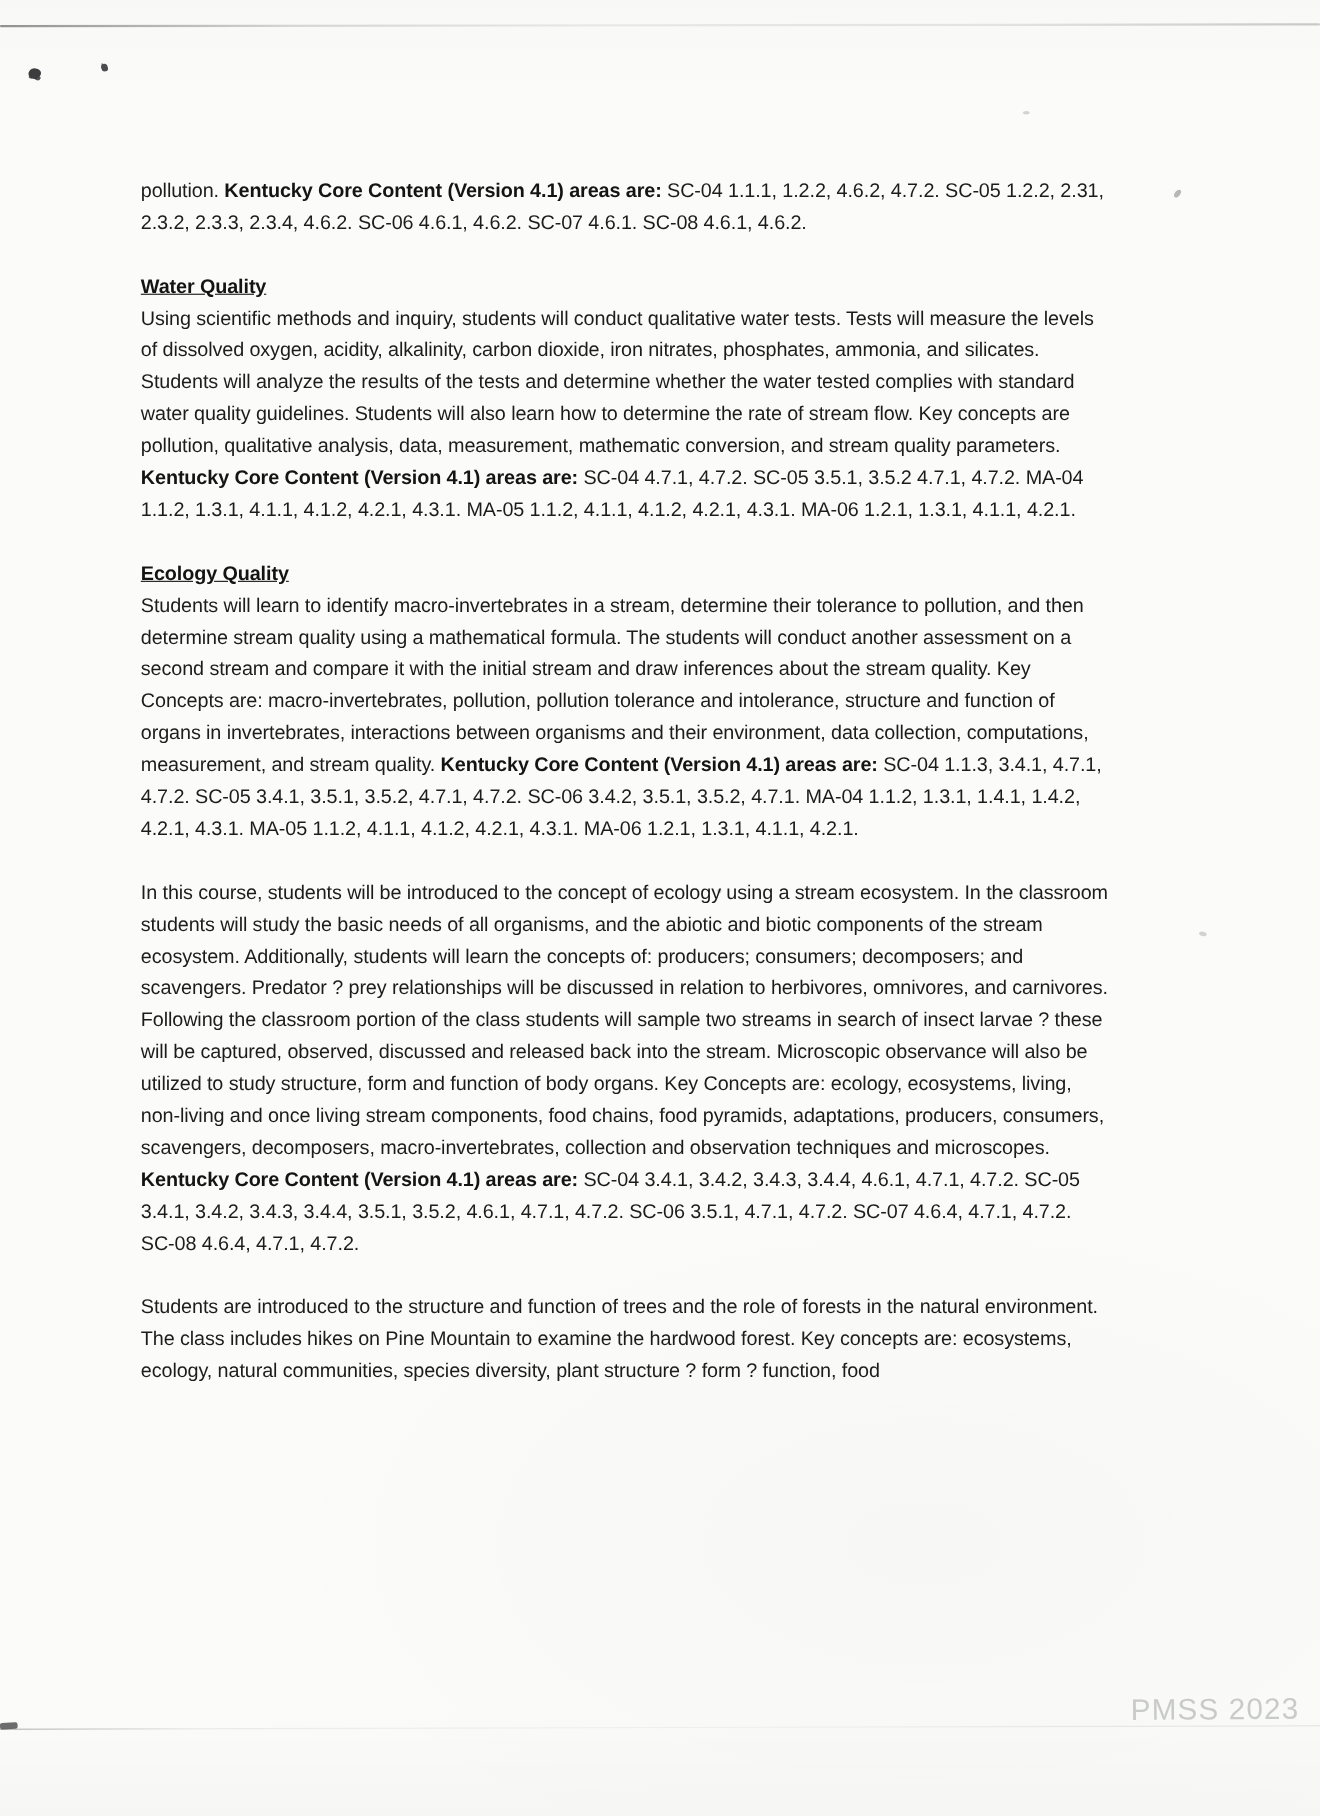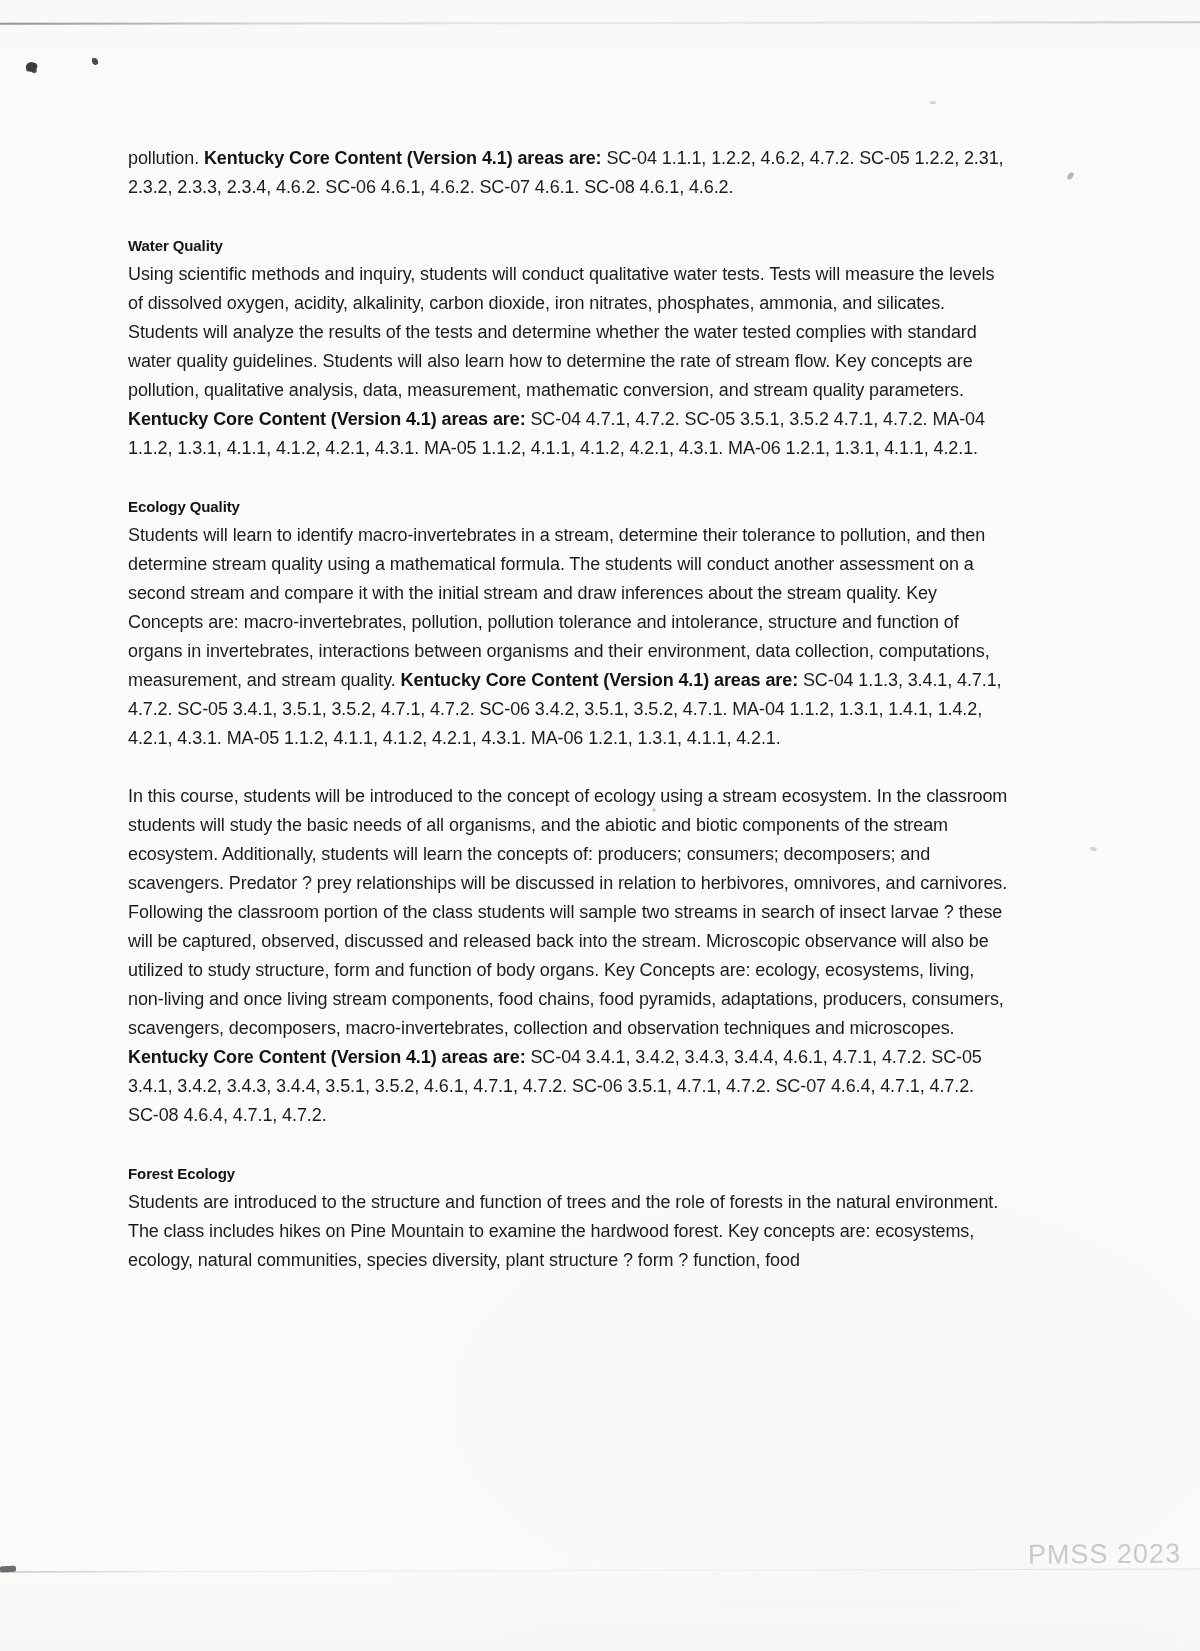--- a/index.html
+++ b/index.html
@@ -18,32 +18,32 @@
   
   .paper-texture{
     position:absolute;inset:0;
     background:
       radial-gradient(ellipse 900px 500px at 70% 85%, rgba(0,0,0,0.015), transparent 70%),
       linear-gradient(180deg, rgba(0,0,0,0.012) 0%, rgba(0,0,0,0) 6%, rgba(0,0,0,0) 94%, rgba(0,0,0,0.02) 100%);
     pointer-events:none;
   }
   .doc-content{
     position:absolute;
-    left:128px;top:144px;width:880px;
+    left:128px;top:159px;width:880px;
     color:var(--ink);
     font-size:18px;
     line-height:29px;
     letter-spacing:-0.1px;
   }
   .doc-section{margin:0;}
   .doc-section + .doc-section{margin-top:29px;}
   .sec-heading{
     margin:0;padding:0;
-    font-size:15px;line-height:29px;
-    font-weight:700;color:#141414;
+    font-size:18px;line-height:29px;
+    font-weight:700;color:#141414;text-decoration:underline;
   }
   .sec-para{margin:0;padding:0;text-align:left;}
   .run{white-space:pre-wrap;}
   .run.bold{font-weight:700;color:#141414;}
 
   
   .scan-line-top{
     position:absolute;left:0;top:22px;width:1200px;height:2px;
     background:linear-gradient(90deg, rgba(60,60,60,.55), rgba(120,120,120,.28) 22%, rgba(150,150,150,.18) 45%, rgba(150,150,150,.22) 75%, rgba(110,110,110,.35));
     border-radius:2px;
@@ -109,18 +109,17 @@
       <p class="sec-para"><span class="run">Using scientific methods and inquiry, students will conduct qualitative water tests. Tests will measure the levels of dissolved oxygen, acidity, alkalinity, carbon dioxide, iron nitrates, phosphates, ammonia, and silicates. Students will analyze the results of the tests and determine whether the water tested complies with standard water quality guidelines. Students will also learn how to determine the rate of stream flow. Key concepts are pollution, qualitative analysis, data, measurement, mathematic conversion, and stream quality parameters. </span><span class="run bold">Kentucky Core Content (Version 4.1) areas are:</span><span class="run"> SC-04 4.7.1, 4.7.2. SC-05 3.5.1, 3.5.2 4.7.1, 4.7.2. MA-04 1.1.2, 1.3.1, 4.1.1, 4.1.2, 4.2.1, 4.3.1. MA-05 1.1.2, 4.1.1, 4.1.2, 4.2.1, 4.3.1. MA-06 1.2.1, 1.3.1, 4.1.1, 4.2.1.</span></p>
     </section>
     <section class="doc-section">
       <h2 class="sec-heading">Ecology Quality</h2>
       <p class="sec-para"><span class="run">Students will learn to identify macro-invertebrates in a stream, determine their tolerance to pollution, and then determine stream quality using a mathematical formula. The students will conduct another assessment on a second stream and compare it with the initial stream and draw inferences about the stream quality. Key Concepts are: macro-invertebrates, pollution, pollution tolerance and intolerance, structure and function of organs in invertebrates, interactions between organisms and their environment, data collection, computations, measurement, and stream quality. </span><span class="run bold">Kentucky Core Content (Version 4.1) areas are:</span><span class="run"> SC-04 1.1.3, 3.4.1, 4.7.1, 4.7.2. SC-05 3.4.1, 3.5.1, 3.5.2, 4.7.1, 4.7.2. SC-06 3.4.2, 3.5.1, 3.5.2, 4.7.1. MA-04 1.1.2, 1.3.1, 1.4.1, 1.4.2, 4.2.1, 4.3.1. MA-05 1.1.2, 4.1.1, 4.1.2, 4.2.1, 4.3.1. MA-06 1.2.1, 1.3.1, 4.1.1, 4.2.1.</span></p>
     </section>
     <section class="doc-section">
       <p class="sec-para"><span class="run">In this course, students will be introduced to the concept of ecology using a stream ecosystem. In the classroom students will study the basic needs of all organisms, and the abiotic and biotic components of the stream ecosystem. Additionally, students will learn the concepts of: producers; consumers; decomposers; and scavengers. Predator ? prey relationships will be discussed in relation to herbivores, omnivores, and carnivores. Following the classroom portion of the class students will sample two streams in search of insect larvae ? these will be captured, observed, discussed and released back into the stream. Microscopic observance will also be utilized to study structure, form and function of body organs. Key Concepts are: ecology, ecosystems, living, non-living and once living stream components, food chains, food pyramids, adaptations, producers, consumers, scavengers, decomposers, macro-invertebrates, collection and observation techniques and microscopes. </span><span class="run bold">Kentucky Core Content (Version 4.1) areas are:</span><span class="run"> SC-04 3.4.1, 3.4.2, 3.4.3, 3.4.4, 4.6.1, 4.7.1, 4.7.2. SC-05 3.4.1, 3.4.2, 3.4.3, 3.4.4, 3.5.1, 3.5.2, 4.6.1, 4.7.1, 4.7.2. SC-06 3.5.1, 4.7.1, 4.7.2. SC-07 4.6.4, 4.7.1, 4.7.2. SC-08 4.6.4, 4.7.1, 4.7.2.</span></p>
     </section>
     <section class="doc-section">
-      <h2 class="sec-heading">Forest Ecology</h2>
       <p class="sec-para"><span class="run">Students are introduced to the structure and function of trees and the role of forests in the natural environment. The class includes hikes on Pine Mountain to examine the hardwood forest. Key concepts are: ecosystems, ecology, natural communities, species diversity, plant structure ? form ? function, food</span></p>
     </section>
   </main>
 
 <div class="watermark">PMSS 2023</div>
 
 </body></html>

